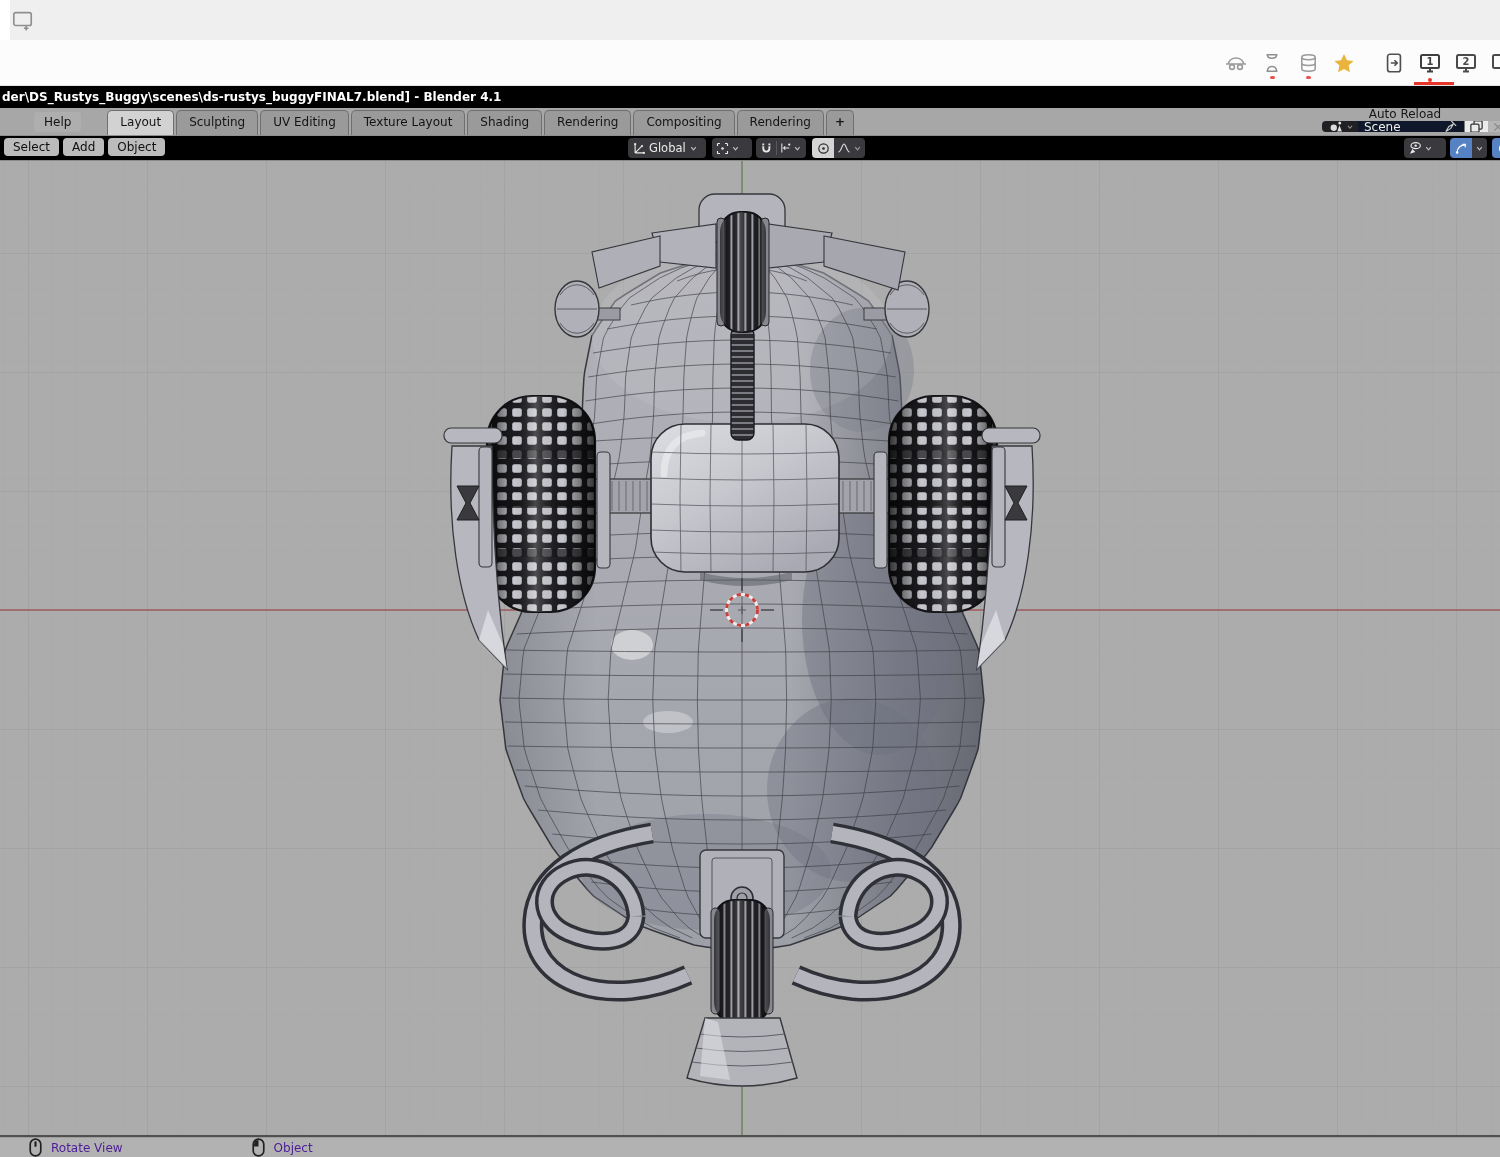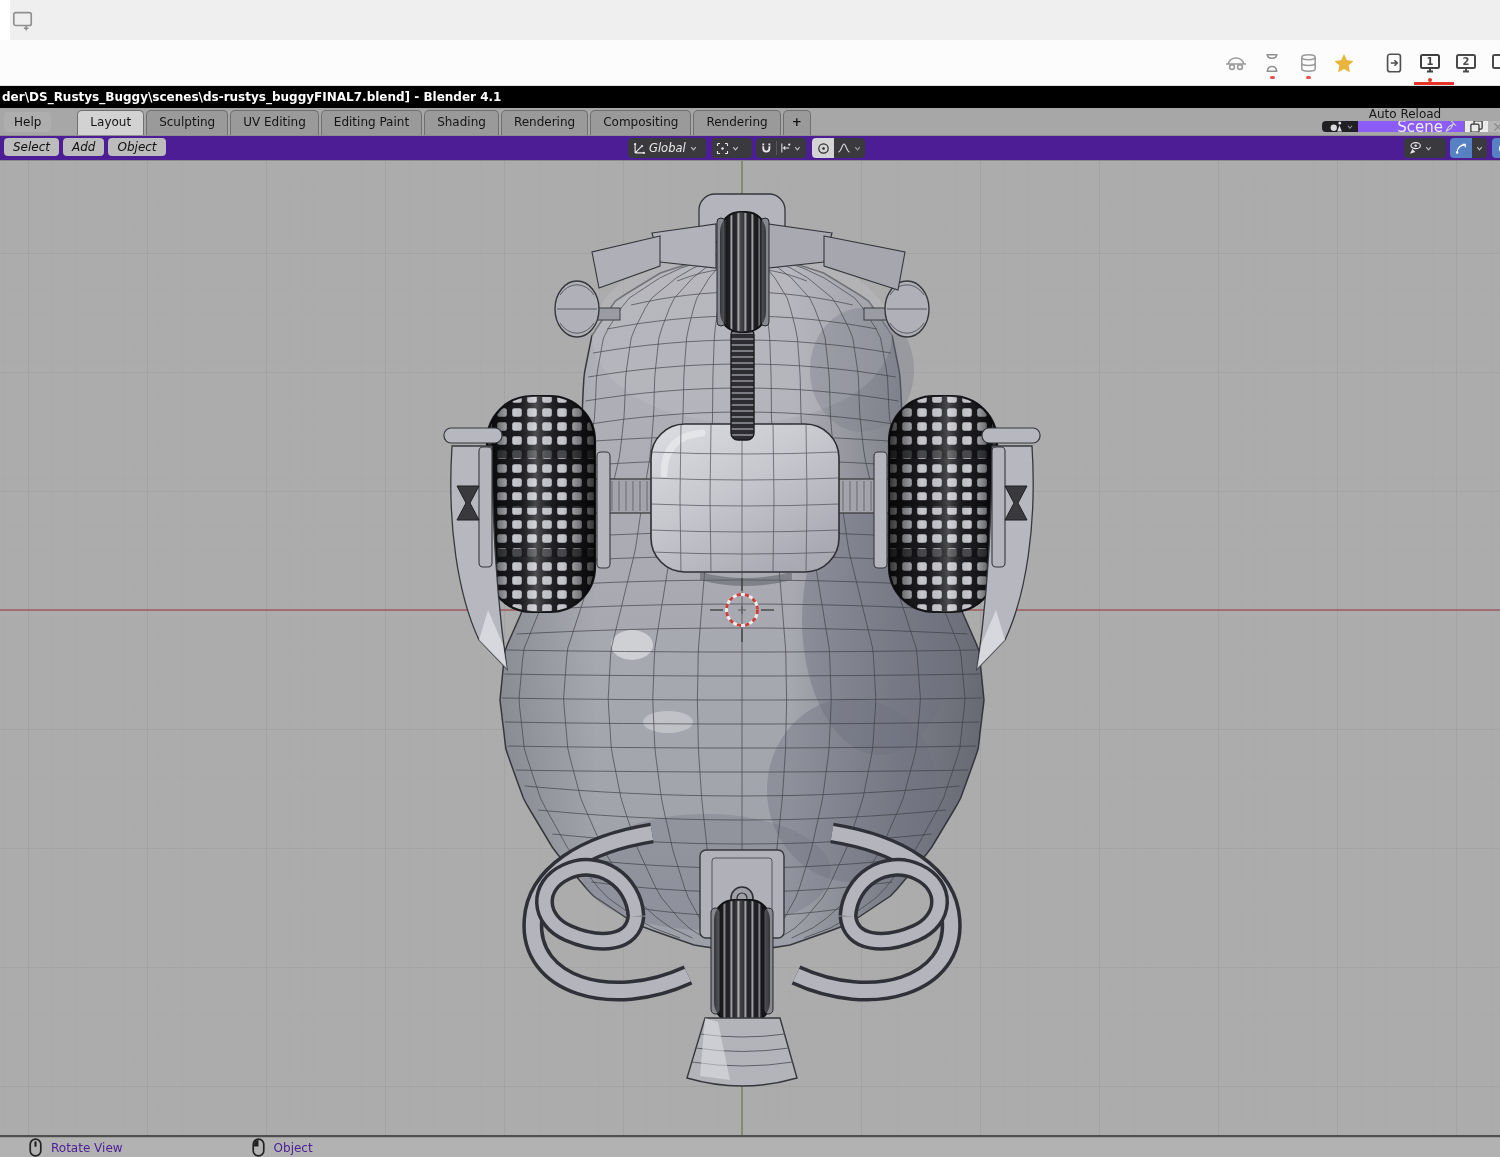--- a/index.html
+++ b/index.html
@@ -16,38 +16,38 @@
   .ws-ic{position:relative;width:24px;height:24px;margin:0 6px;display:flex;align-items:center;justify-content:center;}
   .ws-gap{width:14px;}
   .reddot{position:absolute;left:50%;bottom:-4px;width:5px;height:3px;margin-left:-2px;background:#e5554d;border-radius:2px;}
   .active-underline{position:absolute;left:-4px;bottom:-10px;width:40px;height:3px;background:#e5352b;}
   .active-dot{position:absolute;left:50%;bottom:-7px;width:4px;height:4px;margin-left:-2px;border-radius:50%;background:#e5352b;}
   
   #title-bar{position:absolute;left:0;top:86px;width:1500px;height:22px;background:#000;
              color:#fff;font-size:12px;display:flex;align-items:center;padding-left:2px;white-space:nowrap;overflow:hidden;font-weight:bold;}
   
   #topbar{position:absolute;left:0;top:108px;width:1500px;height:28px;background:#a7a7a7;
-          display:flex;align-items:flex-end;border-bottom:1px solid #8f8f8f;}
+          display:flex;align-items:flex-end;border-bottom:1px solid #8f8f8f;padding-left:30px;}
   .menu-btn{font-size:12px;color:#111;padding:3px 10px;margin:0 2px 3px 4px;border-radius:4px;background:#aeaeae;}
   #tabs{display:flex;align-items:flex-end;margin-left:24px;height:28px;}
   .tab{font-size:12px;color:#141414;background:#9a9a9a;border:1px solid #6f6f6f;border-bottom:none;
        border-radius:5px 5px 0 0;padding:4px 12px 6px 12px;margin-right:2px;height:25px;white-space:nowrap;}
   .tab.active{background:#d2d2d2;}
   .tab.newtab{padding:4px 8px 6px 8px;font-weight:bold;}
   #topbar-right{margin-left:auto;display:flex;align-items:center;height:28px;padding-bottom:3px;flex-direction:column;}
   #auto-reload{font-size:12px;color:#161616;margin-right:12px;}
   #scene-widget{display:flex;align-items:center;height:21px;border-radius:4px;overflow:hidden;margin-right:-8px;}
   .sw-seg{height:21px;display:flex;align-items:center;}
   .sw-ic{background:#202024;padding:0 3px 0 5px;}
-  .sw-main{background:#8b5cf6;color:#eee;font-size:15px;padding:0 6px;width:106px;justify-content:flex-end;}
+  .sw-main{background:#0f172a;color:#eee;font-size:12px;padding:0 6px;width:106px;justify-content:space-between;}
   .sw-copy{background:#ebebeb;width:24px;justify-content:center;border-left:1px solid #7a7a7a;}
   .sw-x{background:#b5b5b5;width:20px;justify-content:center;}
   
-  #vp-header{position:absolute;left:0;top:136px;width:1500px;height:25px;background:#4c1d95;
-             border-bottom:1px solid #8a8a8a;font-style:italic;}
+  #vp-header{position:absolute;left:0;top:136px;width:1500px;height:25px;background:#000000;
+             border-bottom:1px solid #8a8a8a;}
   .vph-left{position:absolute;left:4px;top:2px;display:flex;}
   .vph-btn{font-size:12px;color:#0f0f0f;background:#bcbcbc;border-radius:4px;padding:2px 9px;margin-right:4px;}
   .ctrl{position:absolute;top:2px;height:20px;display:flex;align-items:center;border-radius:4px;
         background:#3a3a3e;color:#e9e9e9;font-size:11.5px;}
   .ctrl .lbl{padding:0 2px;}
   .seg-light{background:#d4d4d4;height:20px;display:flex;align-items:center;justify-content:center;
              border-radius:4px 0 0 4px;width:22px;}
   .seg-dark{background:#3a3a3e;height:20px;display:flex;align-items:center;border-radius:0 4px 4px 0;padding:0 2px;}
   .seg-blue{background:#5681c2;height:20px;display:flex;align-items:center;justify-content:center;
             border-radius:4px 0 0 4px;width:22px;}
@@ -137,21 +137,21 @@
   <div id="title-bar">
     <span>der\DS_Rustys_Buggy\scenes\ds-rustys_buggyFINAL7.blend] - Blender 4.1</span>
   </div>
 
   <div id="topbar">
     <div class="menu-btn">Help</div>
     <div id="tabs">
       <div class="tab active">Layout</div>
       <div class="tab">Sculpting</div>
       <div class="tab">UV Editing</div>
-      <div class="tab">Editing Paint</div>
+      <div class="tab">Texture Layout</div>
       <div class="tab">Shading</div>
       <div class="tab">Rendering</div>
       <div class="tab">Compositing</div>
       <div class="tab">Rendering</div>
       <div class="tab newtab">+</div>
     </div>
     <div id="topbar-right">
       <span id="auto-reload">Auto Reload</span>
       <div id="scene-widget">
         <div class="sw-seg sw-ic">

